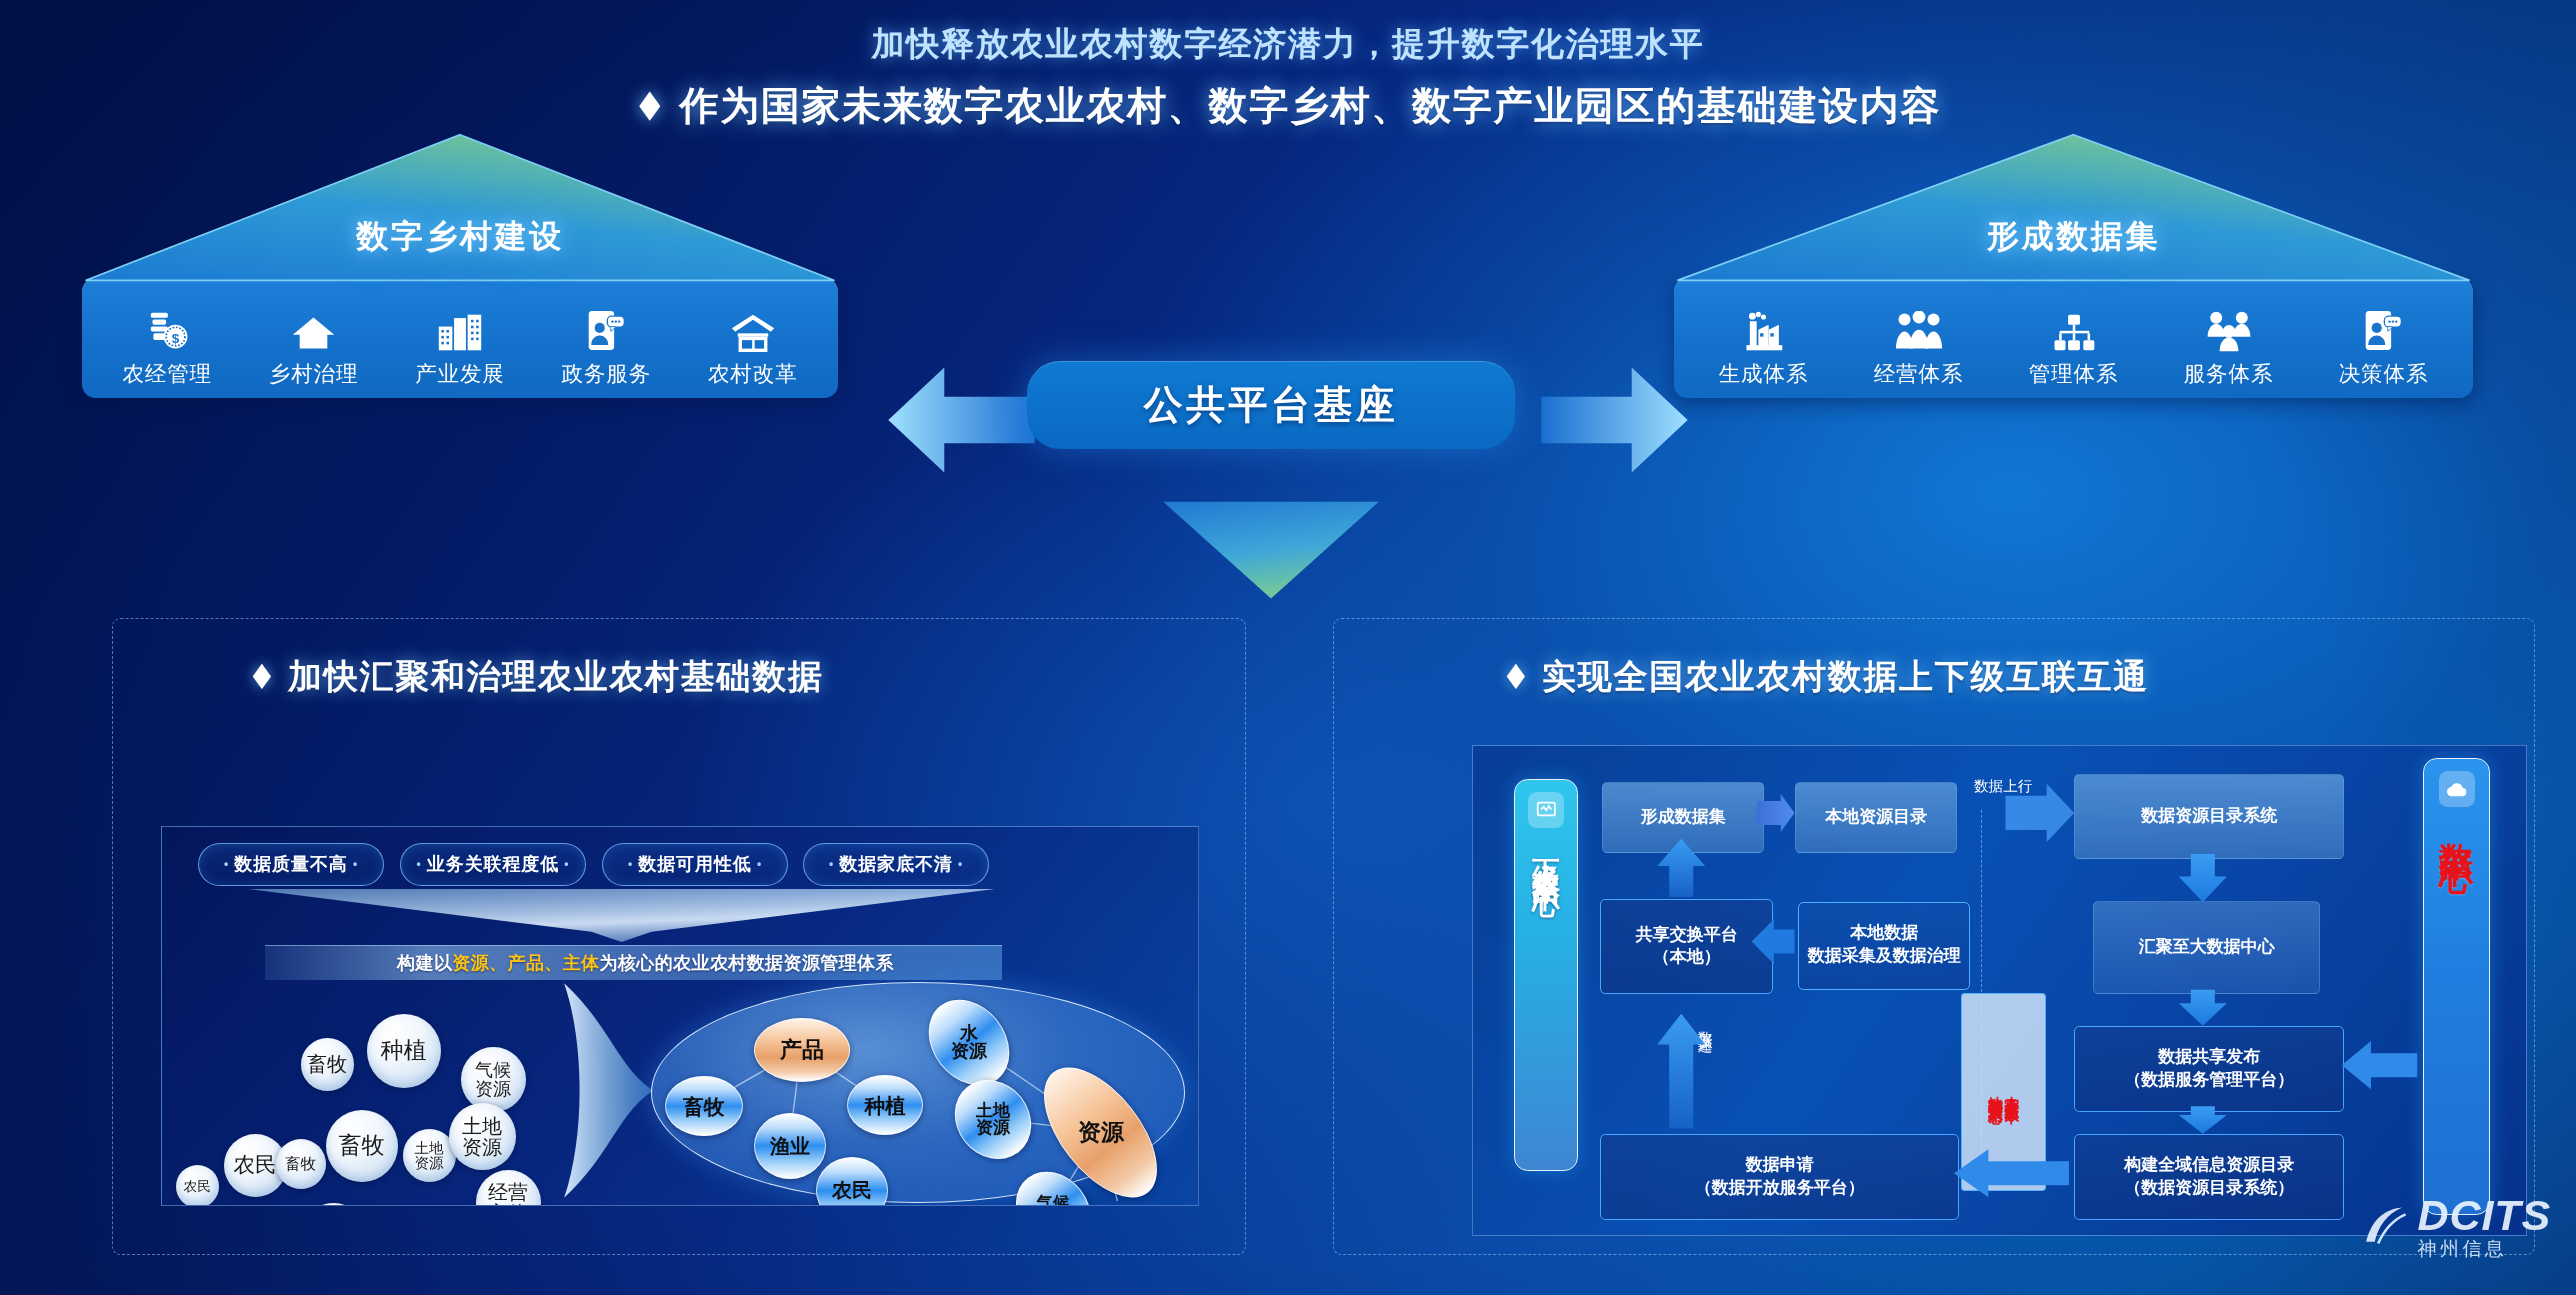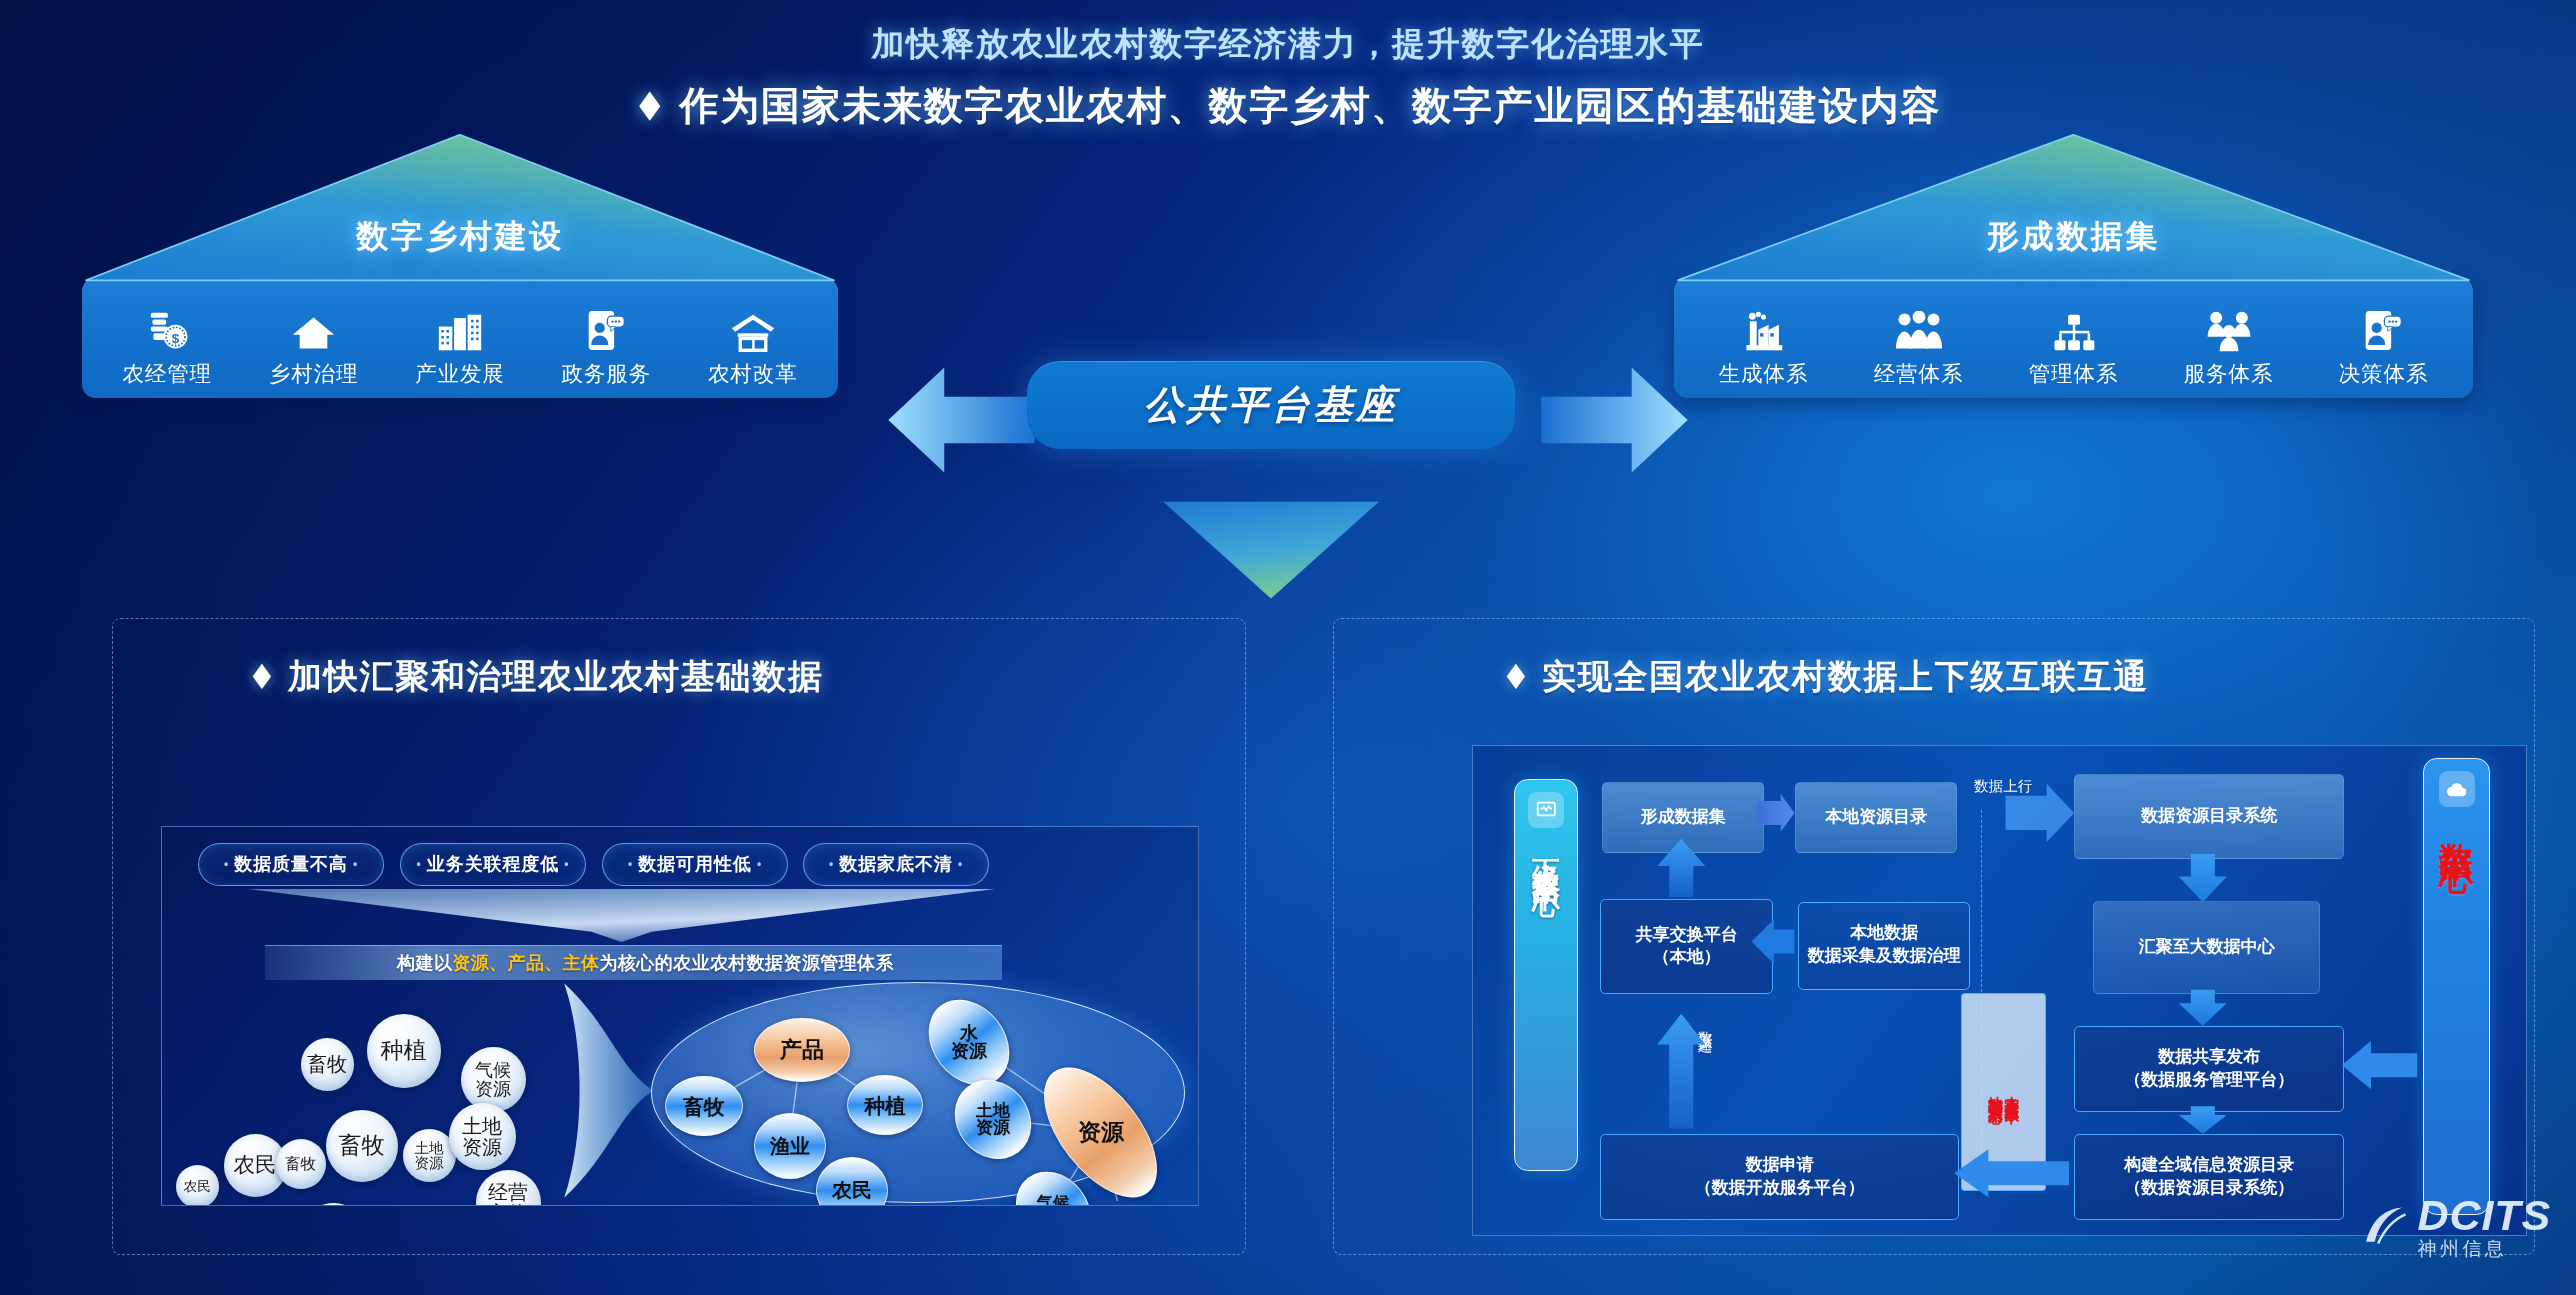--- a/index.html
+++ b/index.html
@@ -54,21 +54,21 @@
   .bicon svg{display:block;}
   .blabel{margin-top:6.9px;font-size:21.5px;color:#fff;white-space:nowrap;letter-spacing:0.9px;}
 
   
   .platform{
     position:absolute;border-radius:33px;
     background:linear-gradient(180deg,#0f7ad3 0%,#0a69c2 100%);
     display:flex;align-items:center;justify-content:center;
     box-shadow:0 0 34px rgba(40,140,230,.45), inset 0 0.9px 0 rgba(255,255,255,.2);
   }
-  .platform span{font-size:39px;font-weight:bold;color:#fff;letter-spacing:3.4px;text-shadow:0 1.7px 5.2px rgba(0,25,80,.55);font-style:italic;}
+  .platform span{font-size:39px;font-weight:bold;color:#fff;letter-spacing:3.4px;text-shadow:0 1.7px 5.2px rgba(0,25,80,.55);}
 
   .arrowL,.arrowR,.arrowD{position:absolute;}
 
   
   .dashpanel{
     position:absolute;border:1.7px dashed rgba(150,200,255,.55);border-radius:8.6px;
   }
   .panel-hdr{
     position:absolute;font-size:34px;font-weight:bold;color:#fff;white-space:nowrap;
     text-shadow:0 0 15.5px rgba(120,200,255,.7),0 1.7px 2.6px rgba(0,20,70,.5);

